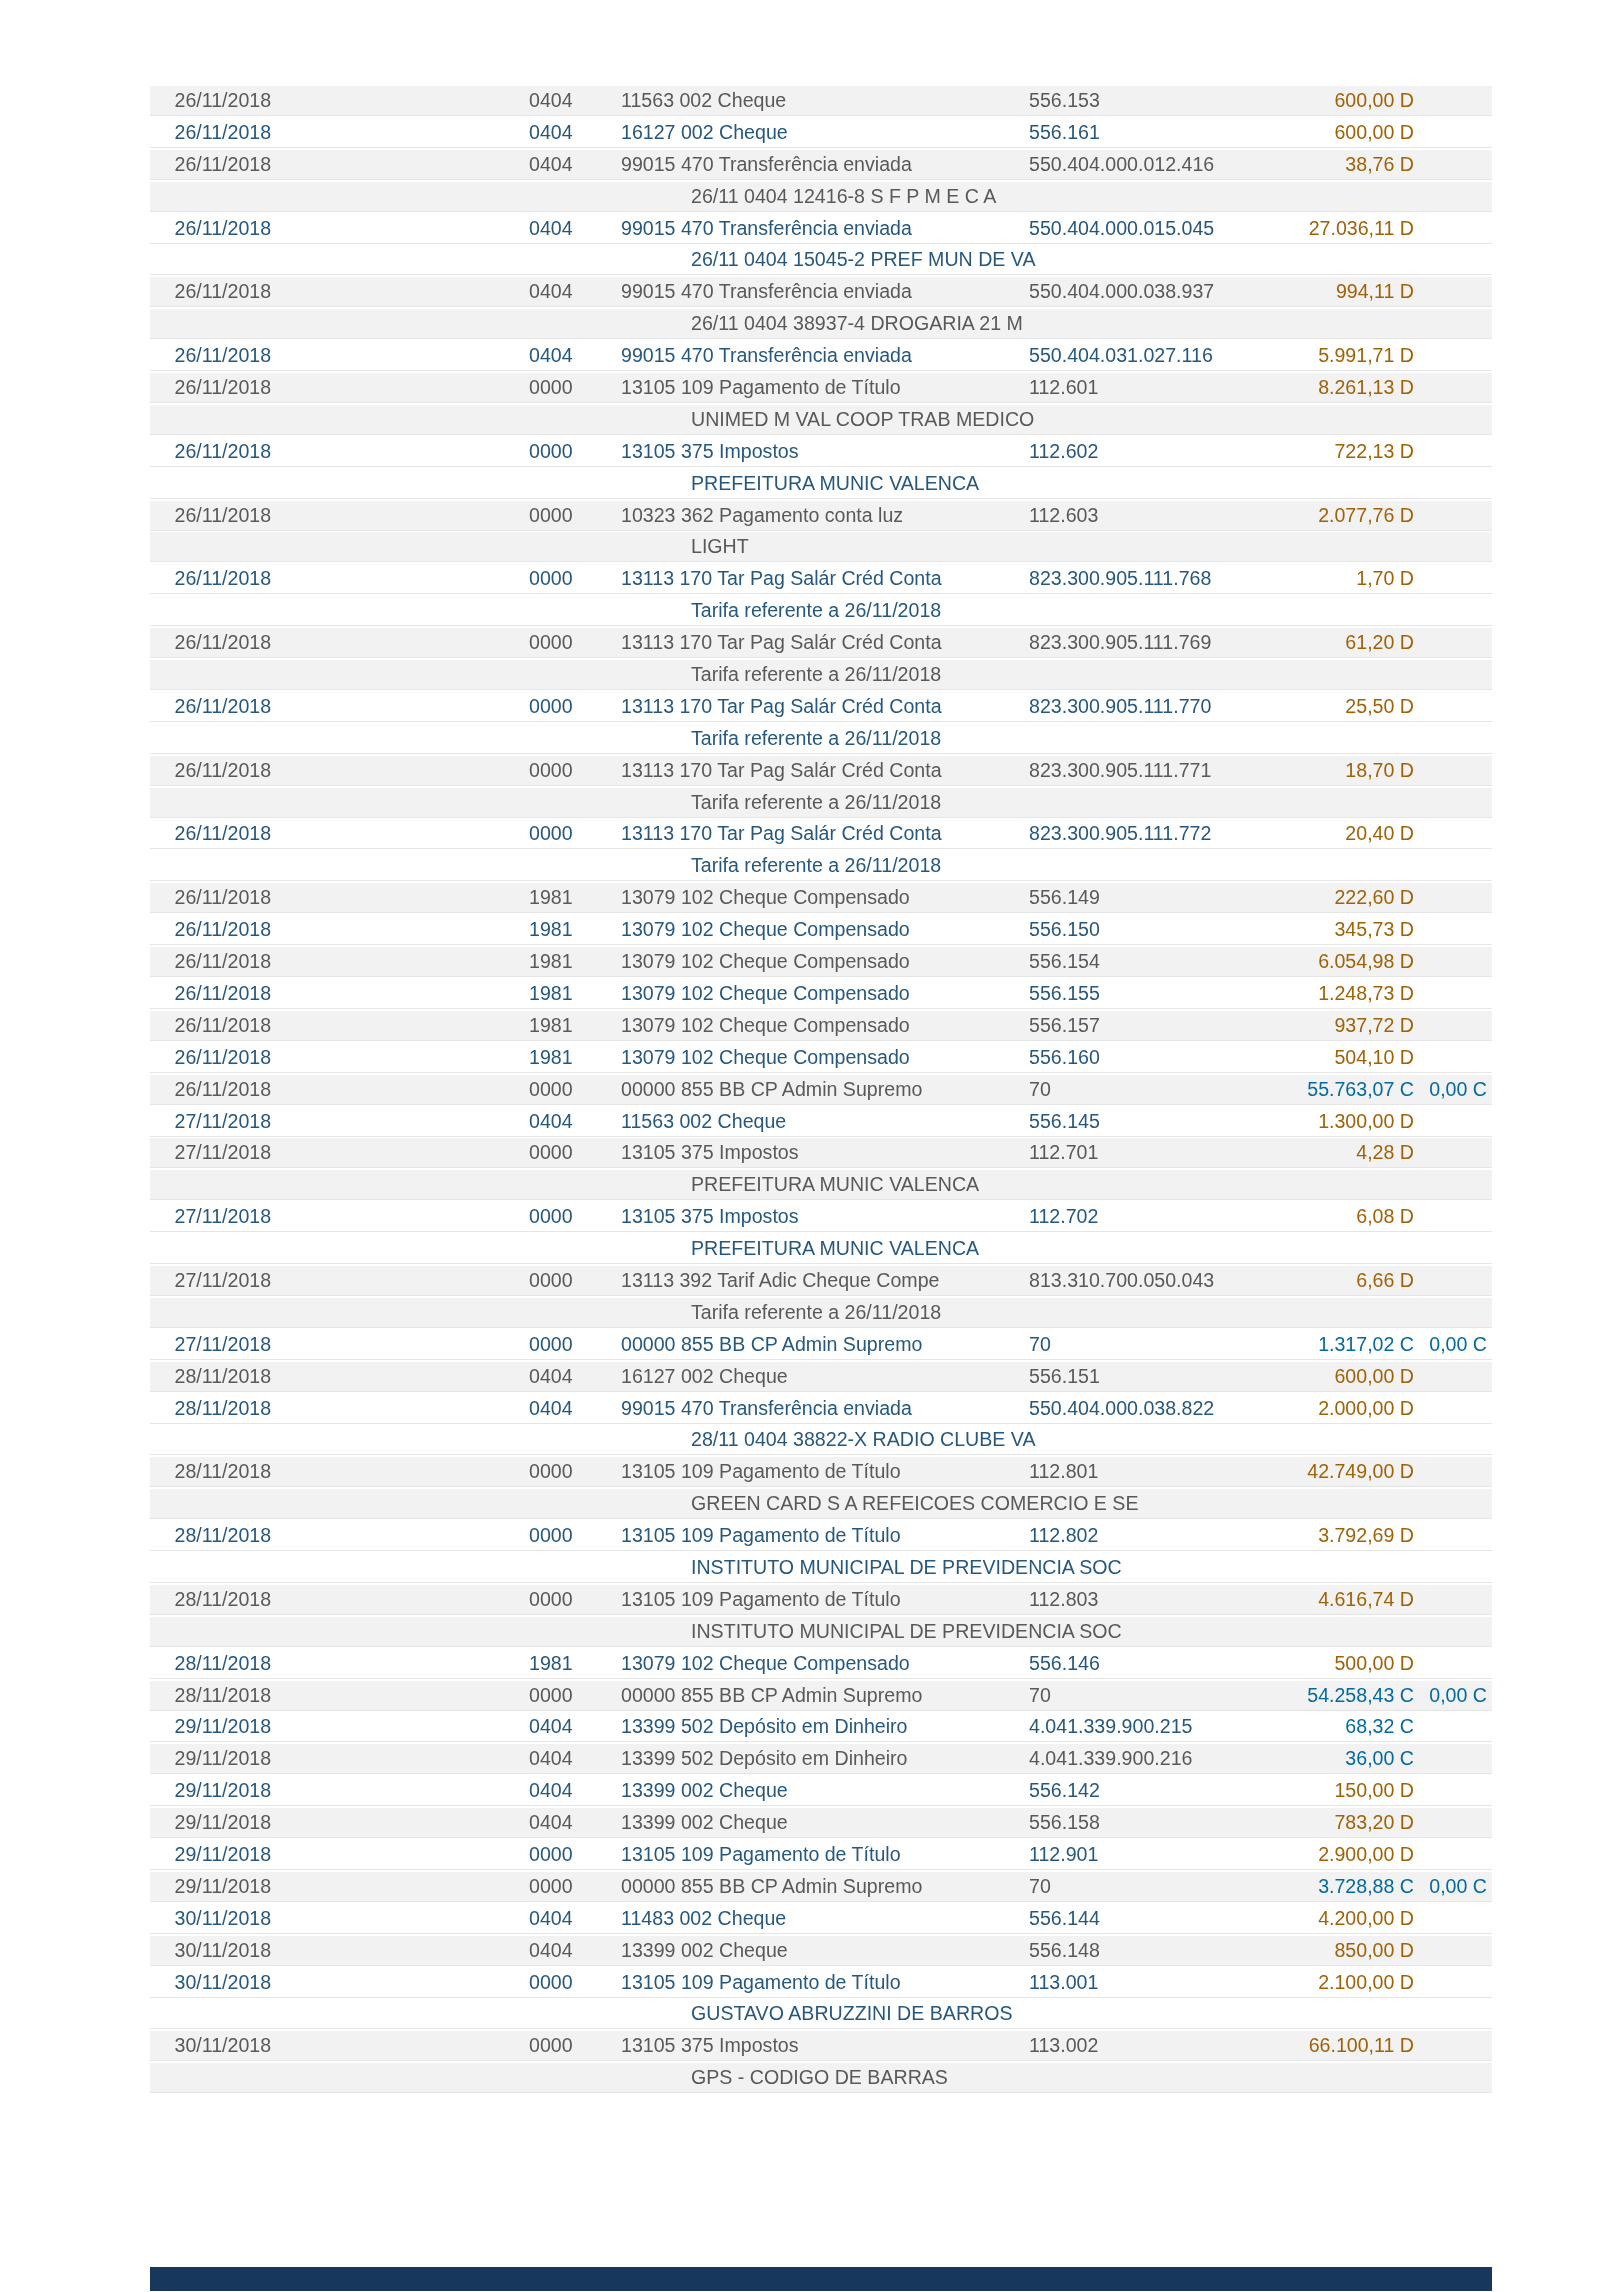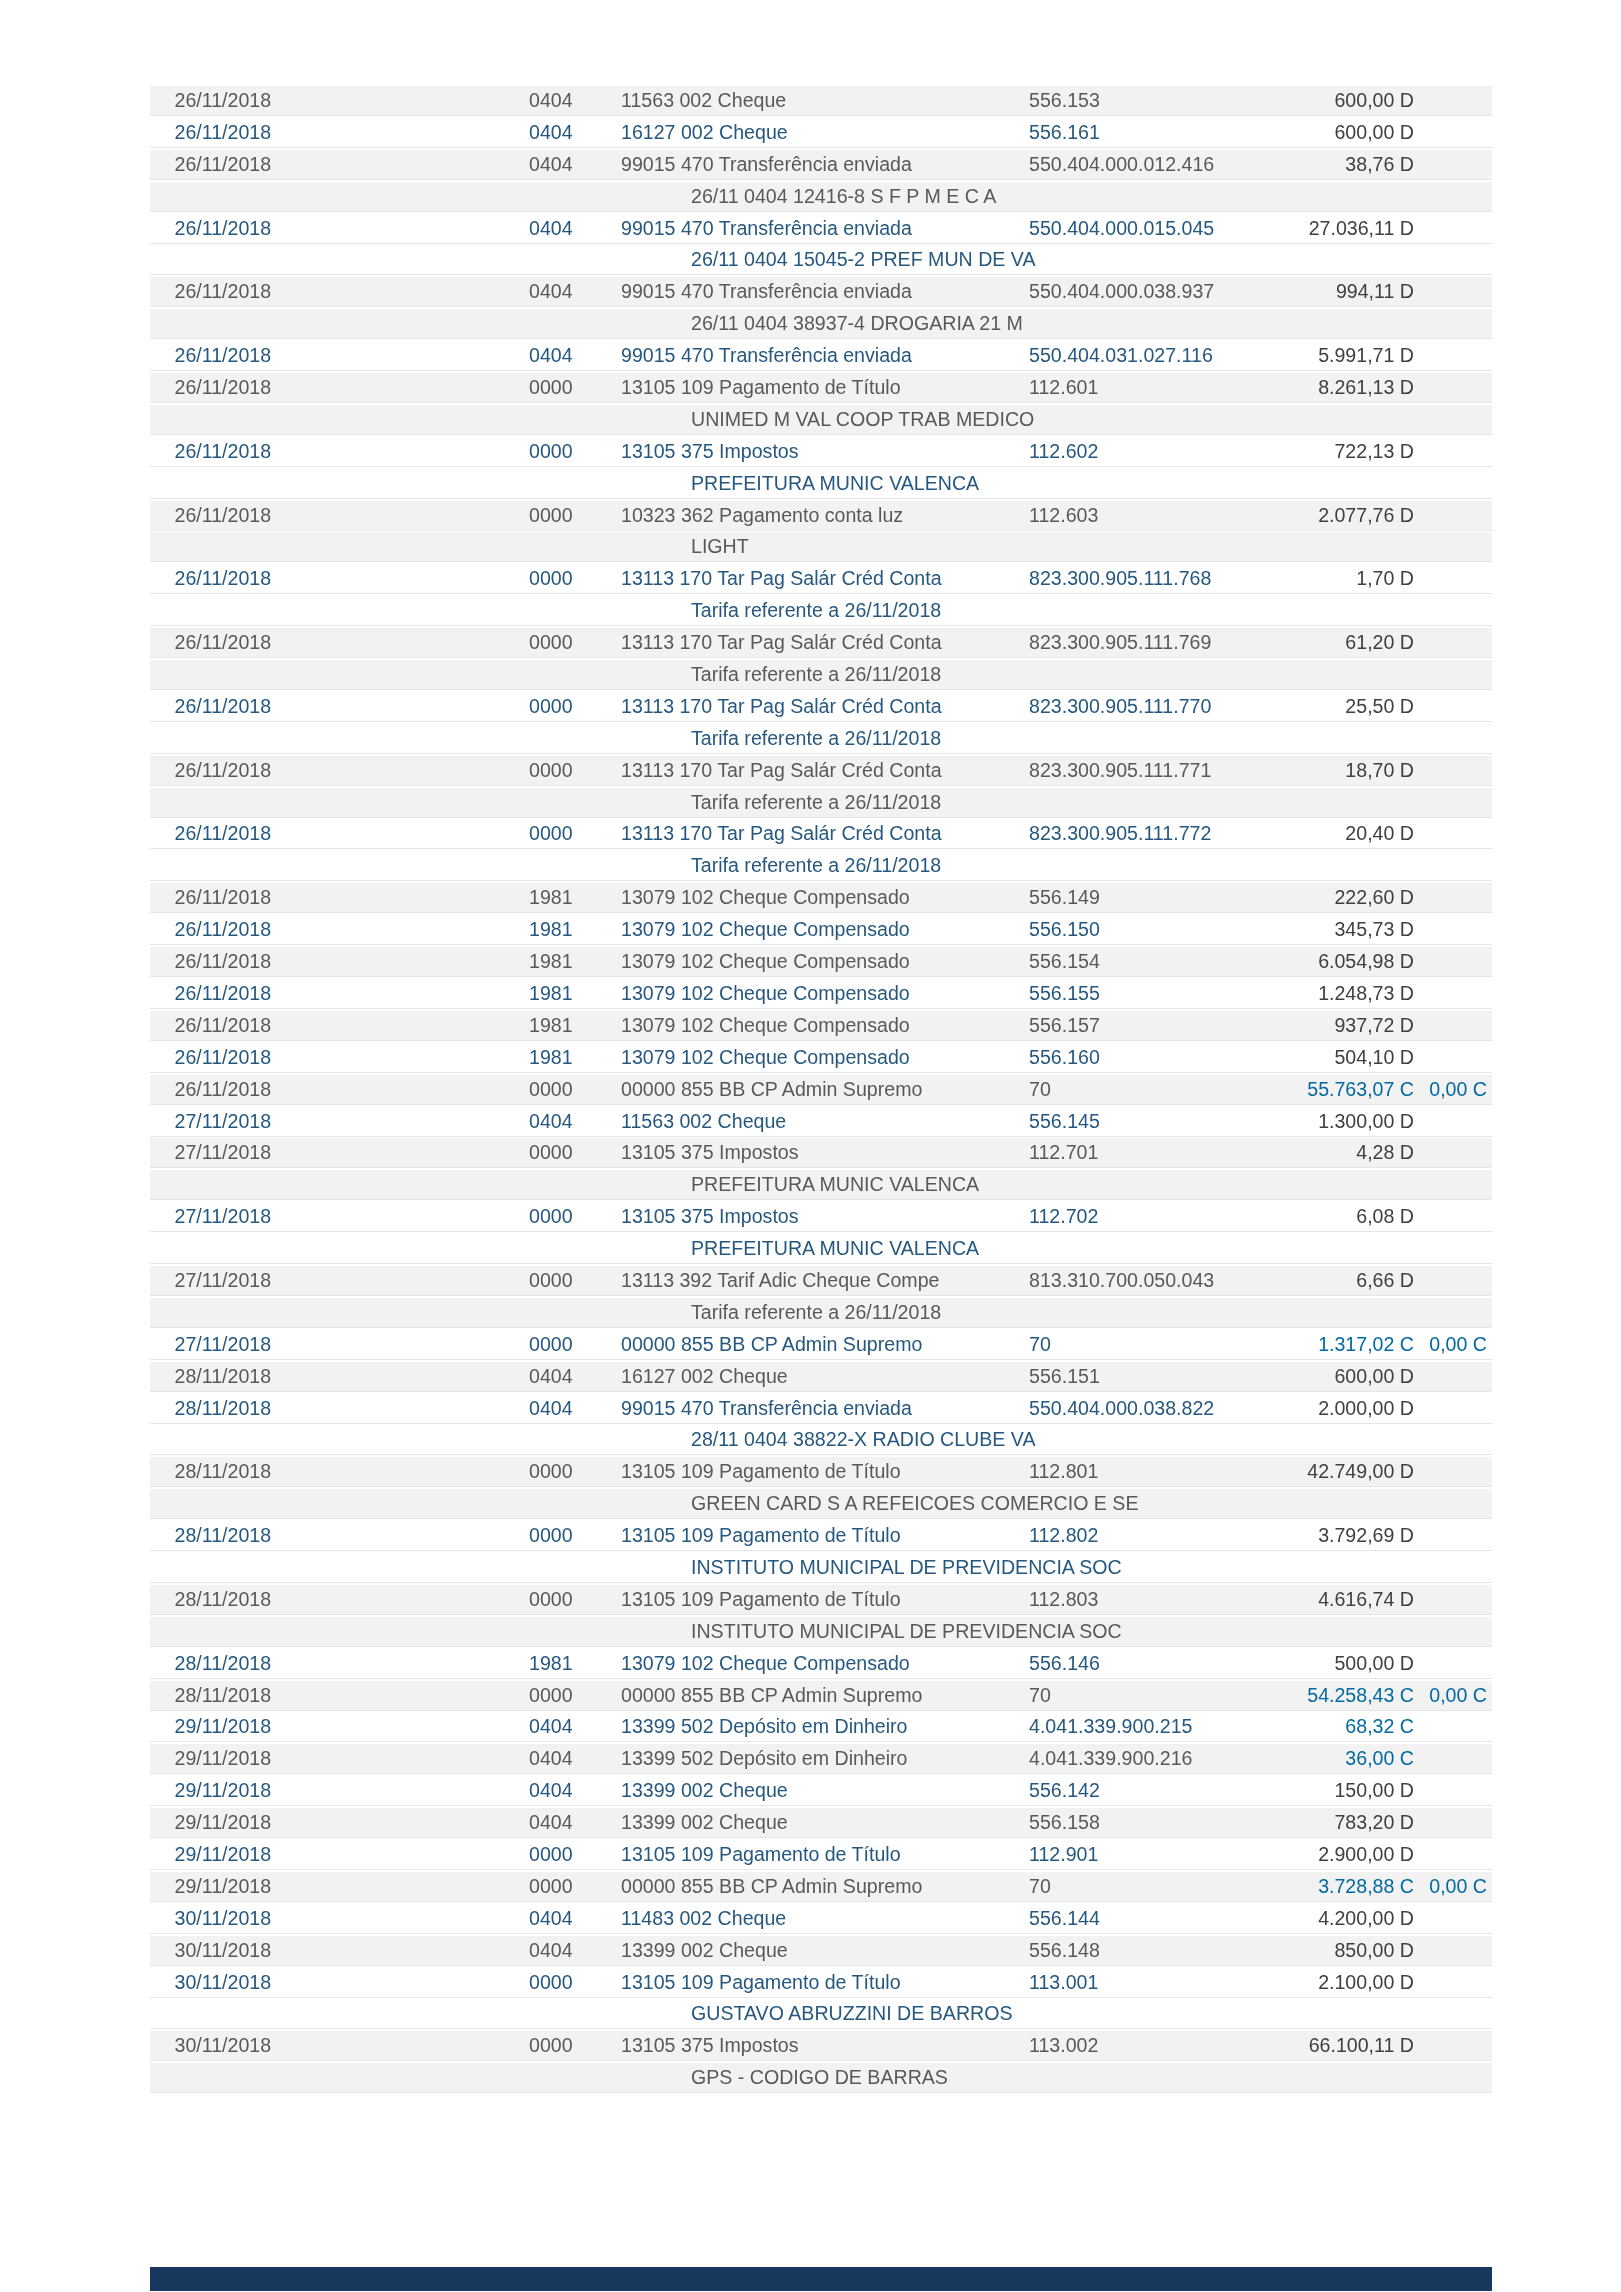--- a/index.html
+++ b/index.html
@@ -16,21 +16,21 @@
     box-shadow:0 1px 0 #E5E5E5;padding-right:4.9px;box-sizing:border-box;
   }
   .t-gray{background:#F2F2F2;color:#58595B;}
   .t-blue{background:#FFFFFF;color:#26587F;}
   .c-date{width:379px;padding-left:24.5px;box-sizing:border-box;flex:none;}
   .c-branch{width:92px;flex:none;}
   .c-desc{width:408px;flex:none;overflow:visible;}
   .c-doc{width:235px;flex:none;}
   .c-val{width:150px;text-align:right;flex:none;}
   .c-extra{width:73px;text-align:right;flex:none;}
-  .debit{color:#404040;}
+  .debit{color:#a16207;}
   .credit{color:#0369a1;}
   .c-detail{padding-left:541px;box-sizing:border-box;width:100%;}
   .footer-bar{
     position:absolute;left:150px;top:2267px;width:1342px;height:23.5px;
   }
 </style>
 </head>
 <body>
 
 <main class="table">

